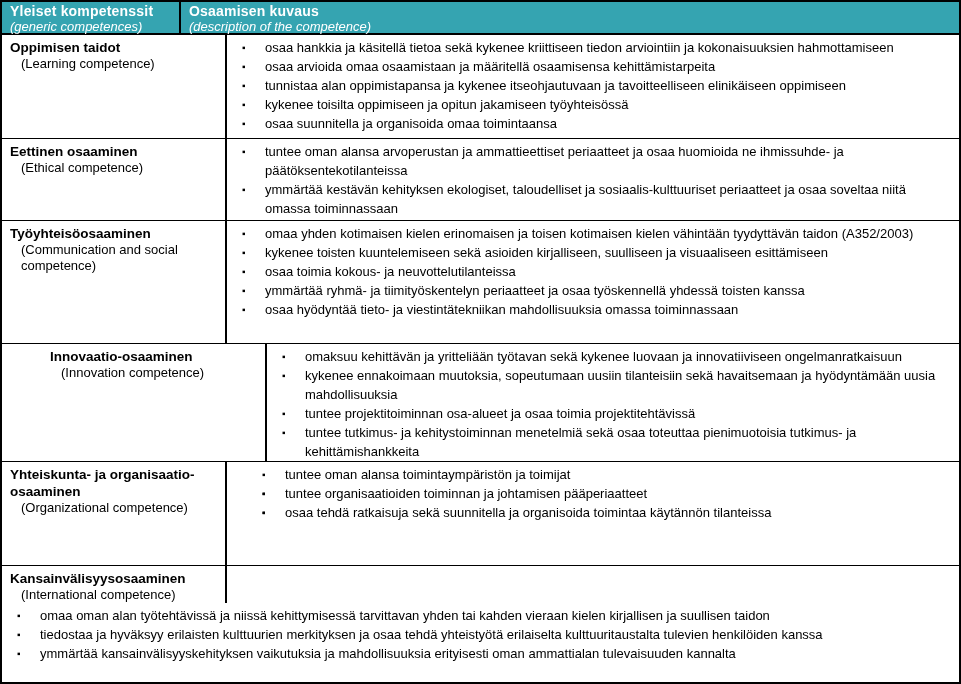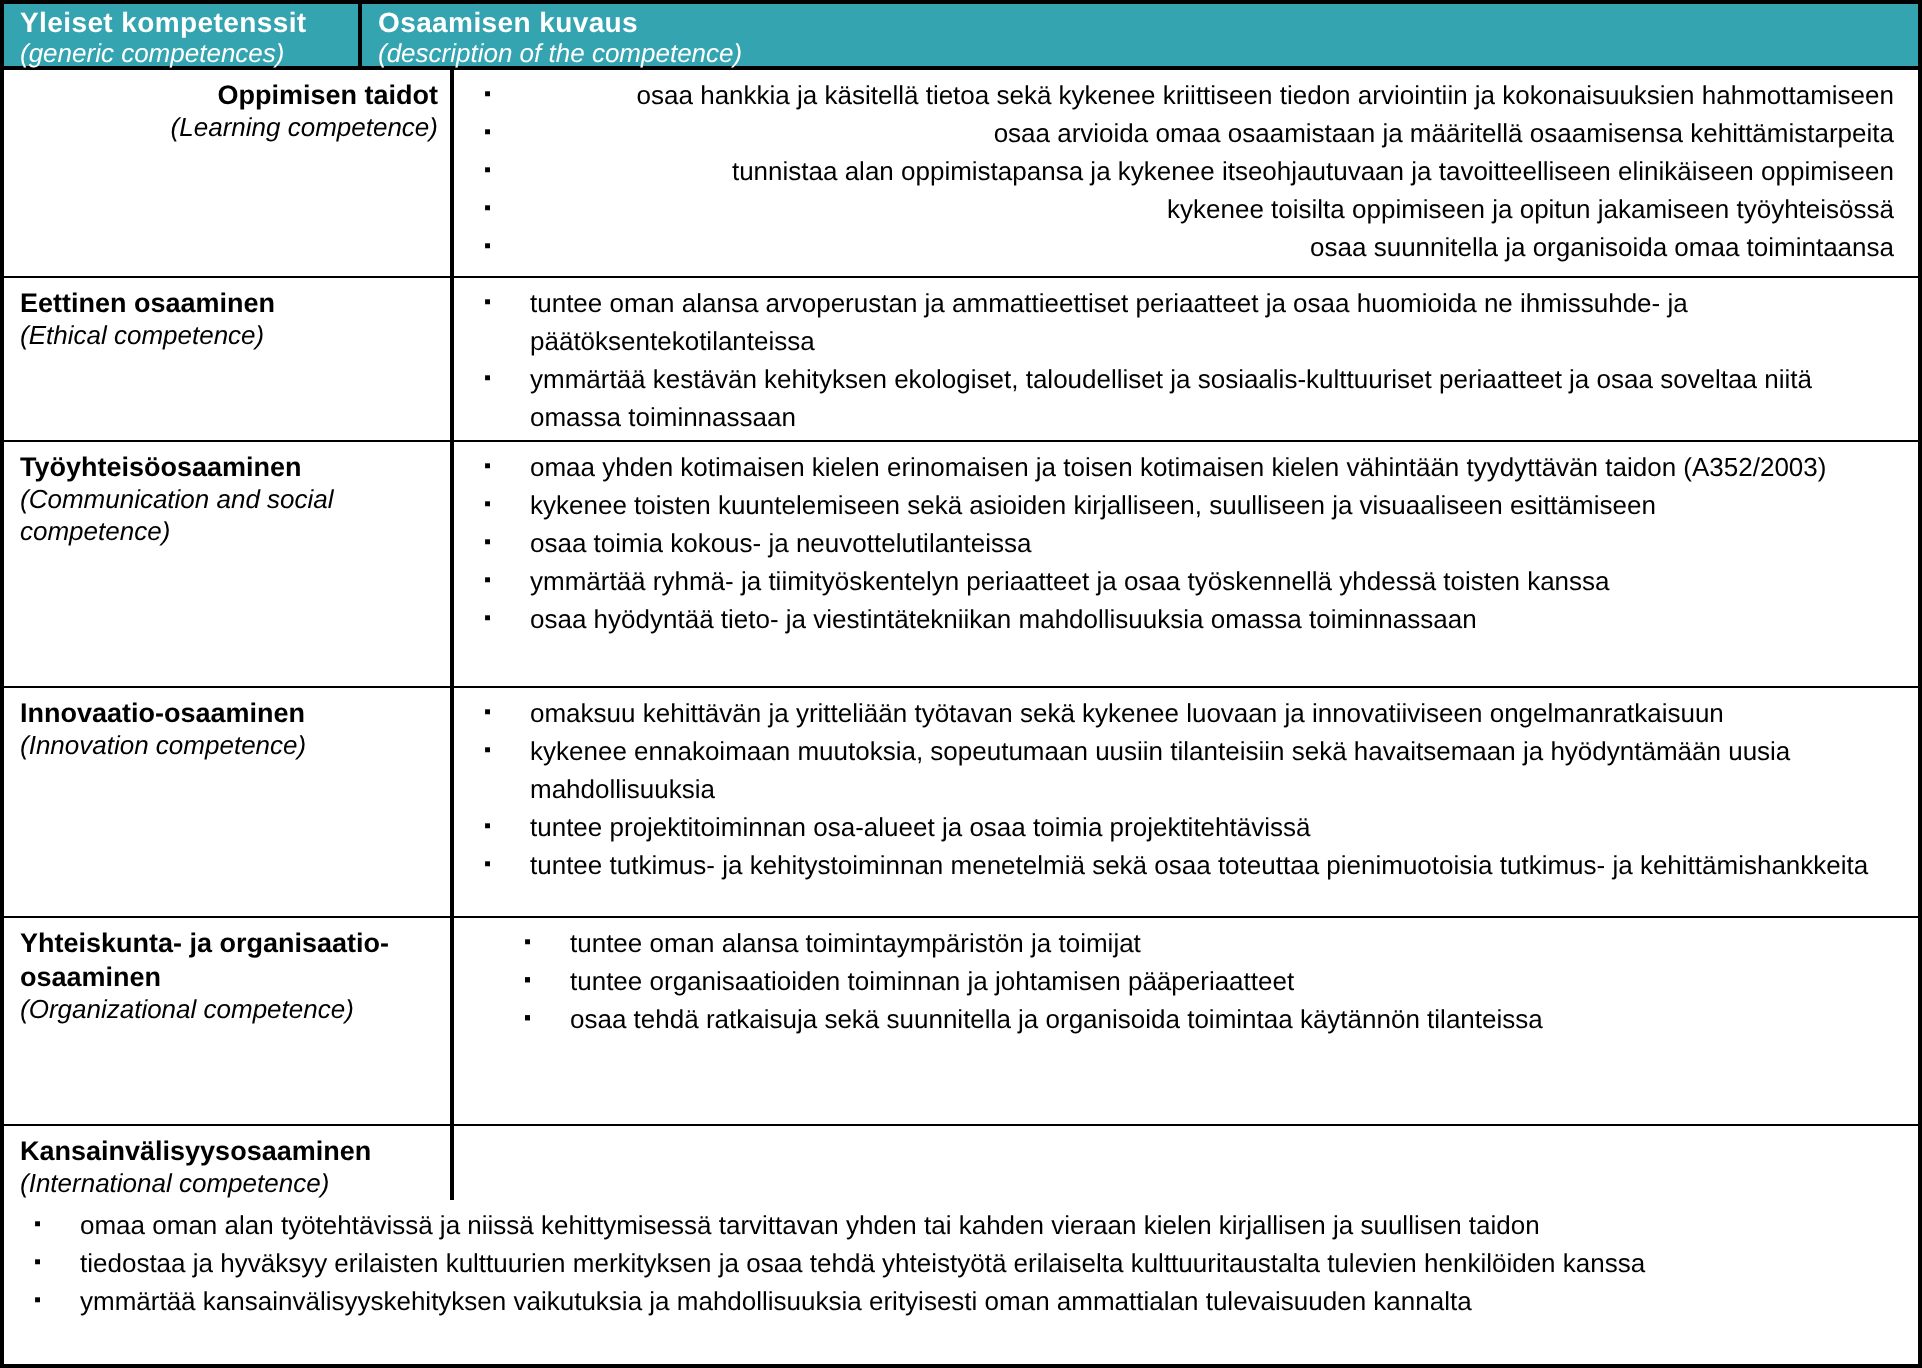--- a/index.html
+++ b/index.html
@@ -48,46 +48,46 @@
     font-style: italic;
     line-height: 15px;
   }
   
   .trow {
     display: flex;
     box-sizing: border-box;
     border-bottom: 1px solid #000000;
   }
   .trow:last-child { border-bottom: none; flex-direction: column; }
-  .trow:nth-child(1) { min-height: 104px; text-align: right; }
+  .trow:nth-child(1) { min-height: 104px; }
   .trow:nth-child(2) { min-height: 82px; }
   .trow:nth-child(3) { min-height: 123px; }
-  .trow:nth-child(4) { min-height: 115px; }
+  .trow:nth-child(4) { min-height: 115px; padding-left: 40px; }
   .trow:nth-child(5) { min-height: 104px; gap: 20px; }
   .trow:nth-child(6) { min-height: 118px; }
   .trow .cell-left {
     box-sizing: border-box;
     width: 225px;
     border-right: 2px solid #000000;
     padding: 4px 6px 0 8px;
   }
   .trow .cell-right {
     box-sizing: border-box;
     flex: 1;
     padding: 3px 12px 0 0;
   }
   .row-title {
     font-size: 13.5px;
     font-weight: bold;
     line-height: 17px;
   }
   .row-sub {
     font-size: 13px;
-    font-style: italic;
     line-height: 16px;
+    margin-left: 11px;
   }
   ul.bullets {
     margin: 0;
     padding: 0;
     list-style: none;
   }
   ul.bullets li {
     position: relative;
     padding-left: 38px;
     font-size: 13px;

